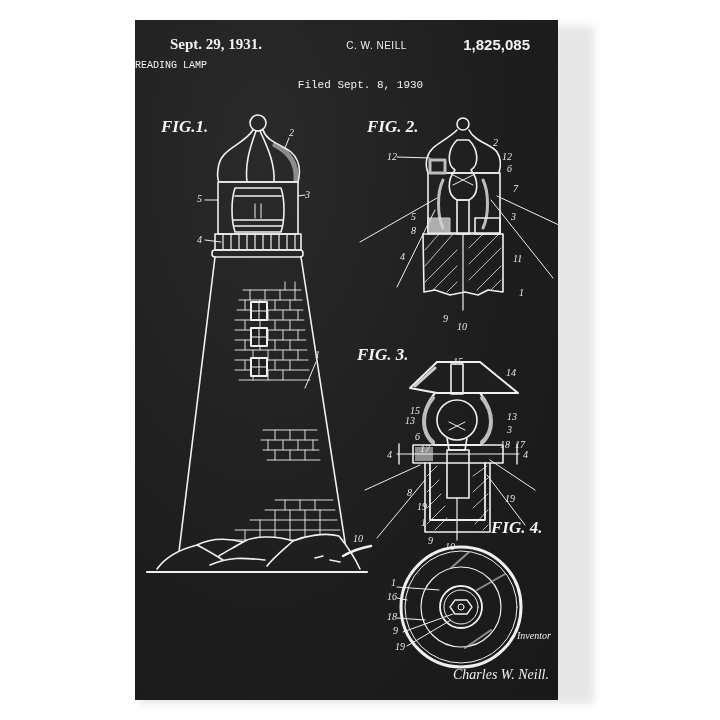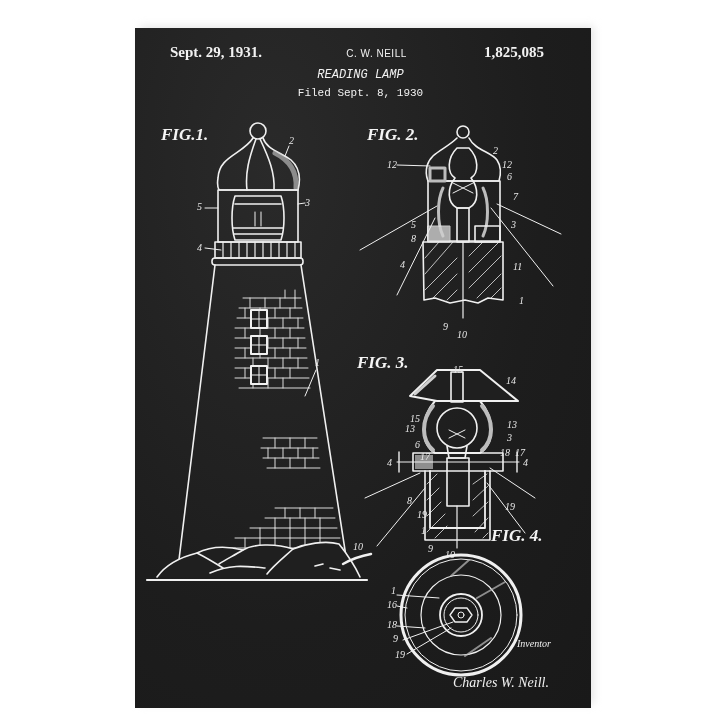--- a/index.html
+++ b/index.html
@@ -1,24 +1,24 @@
 <!DOCTYPE html>
 <html><head>
 <meta charset="utf-8">
 <style>
   html, body { margin:0; padding:0; }
   body { width:720px; height:720px; background:#ffffff; position:relative; overflow:hidden; font-family:"Liberation Serif", serif; }
   .shadow { position:absolute; left:140px; top:26px; width:454px; height:678px; background:#e6e6e6; filter:blur(4px); }
-  .poster { position:absolute; left:135px; top:20px; width:456px; height:680px; background:#1f1f1f;
-    background-image: radial-gradient(ellipse at 30% 20%, #2a2a2a 0%, #1d1d1d 60%, #191919 100%); margin-top: 8px; }
+  .poster { position:absolute; left:135px; top:20px; width:423px; height:680px; background:#1f1f1f;
+    background-image: radial-gradient(ellipse at 30% 20%, #2a2a2a 0%, #1d1d1d 60%, #191919 100%); }
   .hdr { position:absolute; color:#f2f2f2; white-space:nowrap; }
   .hdr-date { left:35px; top:16px; font-family:"Liberation Serif", serif; font-weight:bold; font-size:15px; }
-  .hdr-number { right:47px; top:16px; font-family:Liberation Serif, serif; font-weight:bold; font-size:15px; }
+  .hdr-number { right:28px; top:16px; font-family:Liberation Sans, sans-serif; font-weight:bold; font-size:15px; }
   .hdr-inventor { left:16px; width:451px; text-align:center; top:20px; font-family:"Liberation Sans", sans-serif; font-size:10px; letter-spacing:0.5px; }
-  .hdr-title { left:0; width:451px; text-align:center; top:40px; font-family:"Liberation Mono", monospace; font-size:12px;font-style:italic; }
+  .hdr-title { left:0; width:451px; text-align:left; top:40px; font-family:"Liberation Mono", monospace; font-size:10px; }
   .hdr-filed { left:0; width:451px; text-align:center; top:59px; font-family:"Liberation Mono", monospace; font-size:11px; }
   svg.drawing { position:absolute; left:0; top:0; }
   .figlabel { font-family:"Liberation Serif", serif; font-style:italic; font-weight:bold; fill:#f4f4f4; }
   .ref { font-family:"Liberation Serif", serif; font-style:italic; fill:#e8e8e8; font-size:10px; }
   .sig { font-family:"Liberation Serif", serif; font-style:italic; fill:#f0f0f0; }
 </style>
 </head>
 <body>
 
 <div class="shadow"></div>

